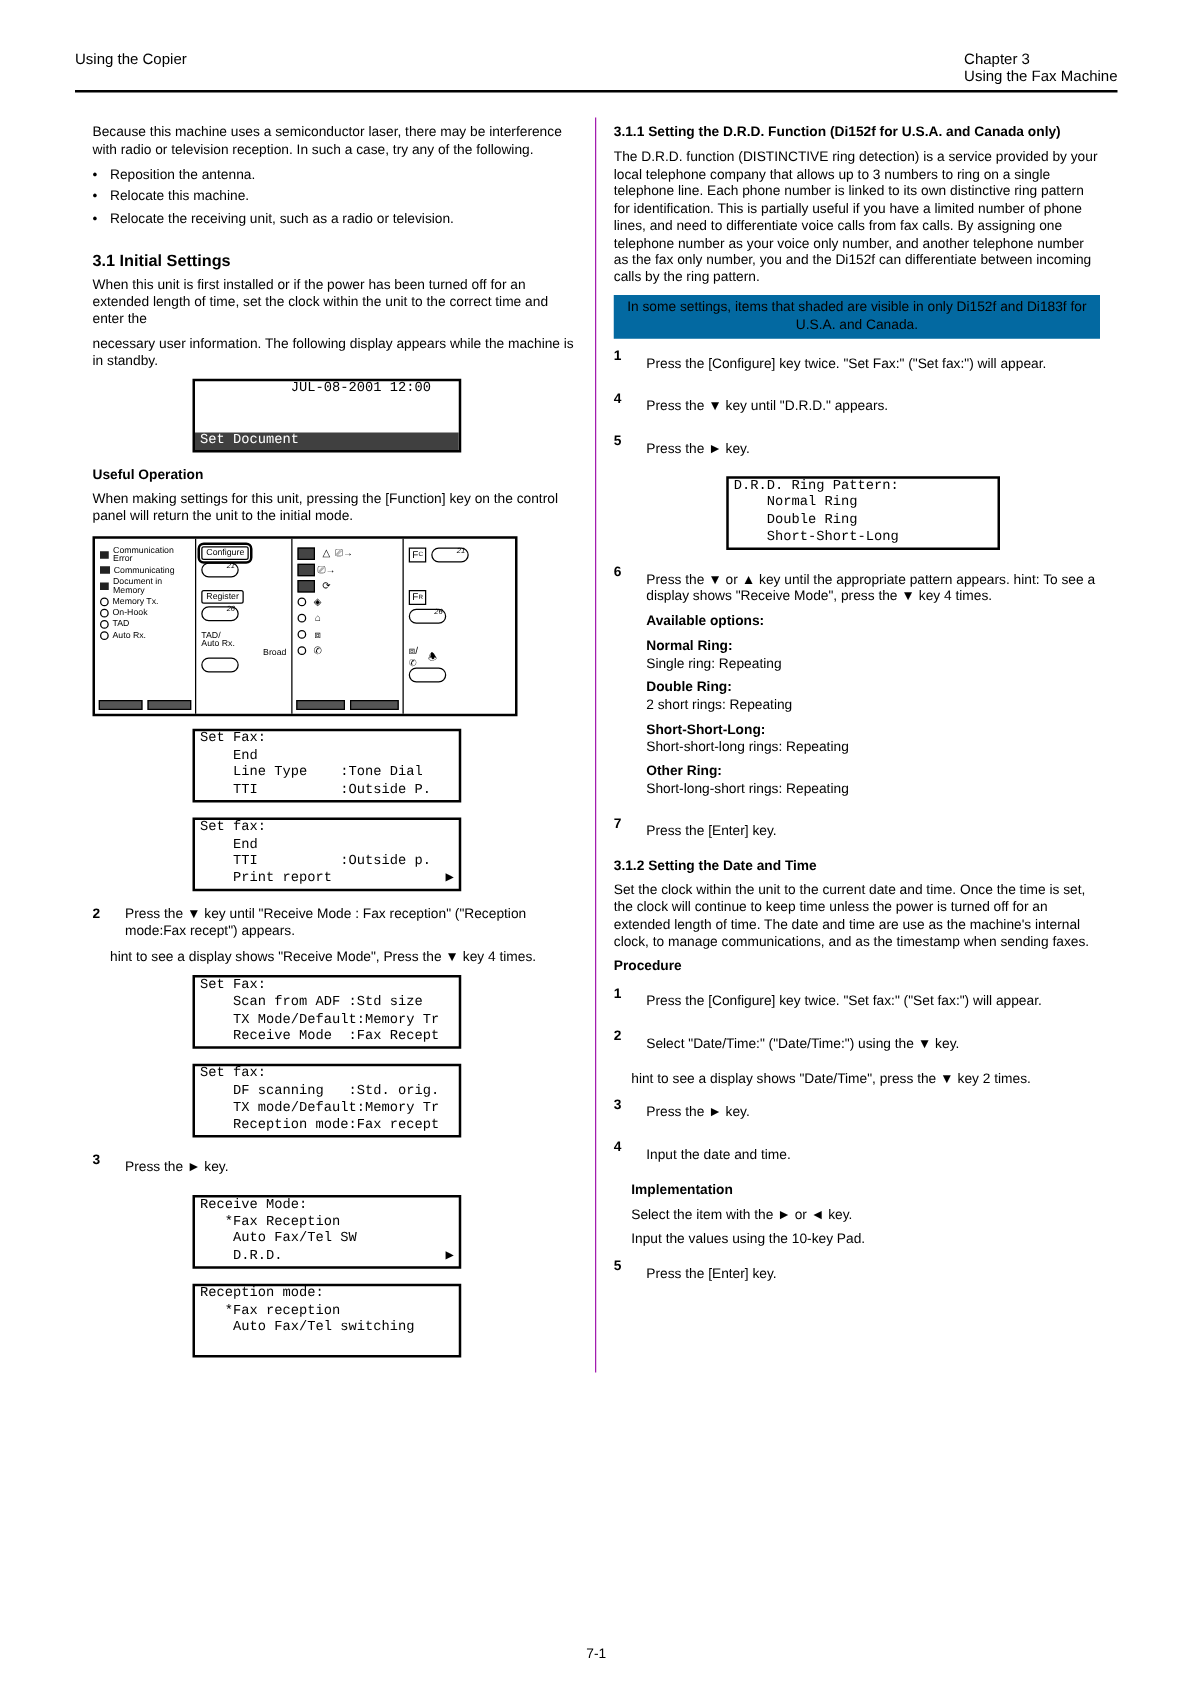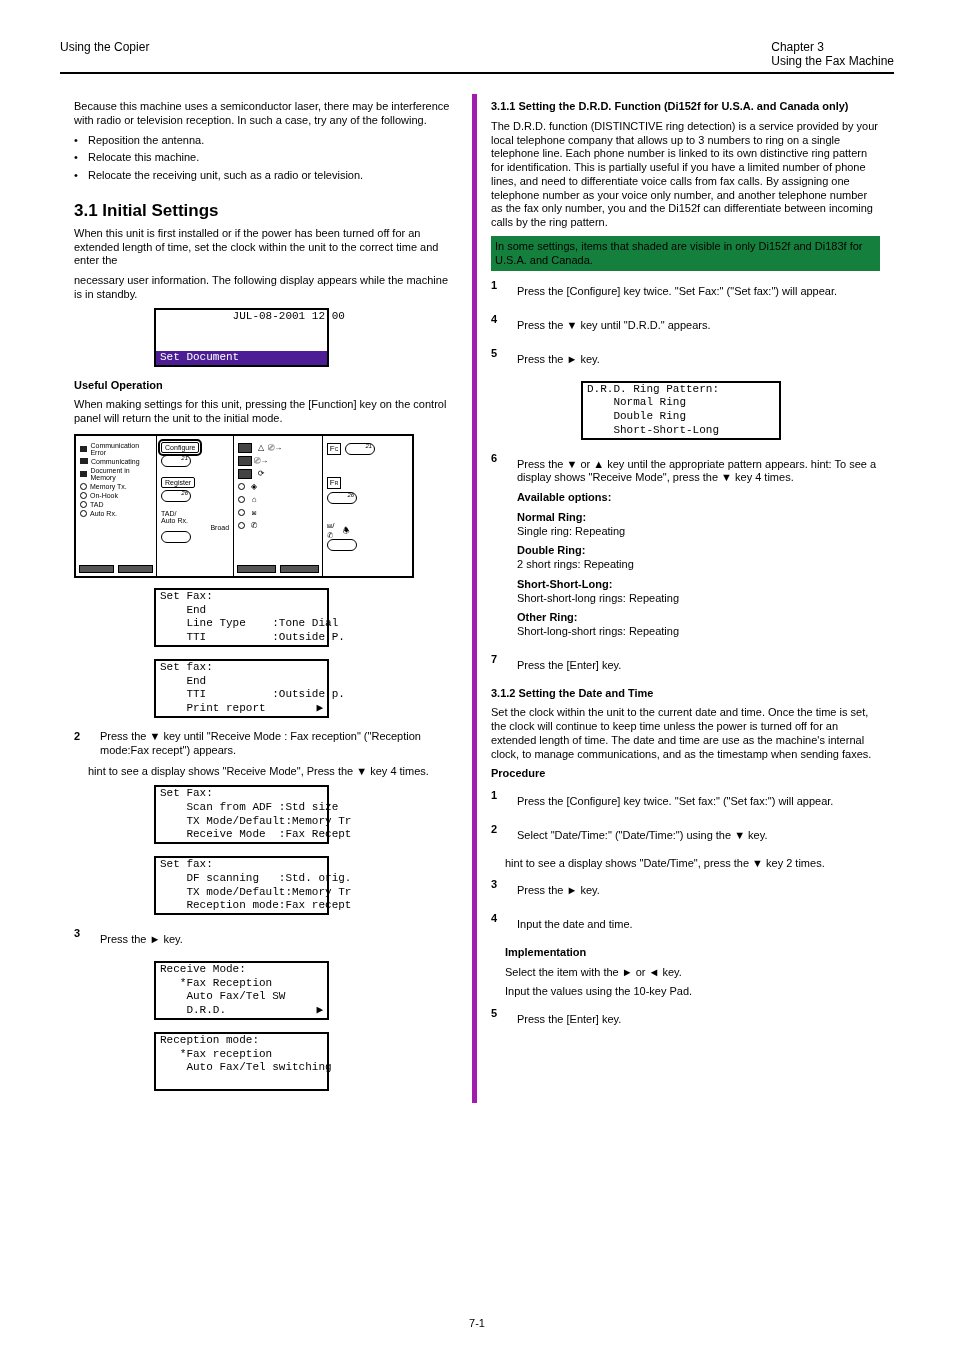--- a/index.html
+++ b/index.html
@@ -28,43 +28,43 @@
   .columns {
     display: flex;
     gap: 0;
     margin-top: 20px;
   }
   .col {
     width: 50%;
     padding: 0 14px;
     position: relative;
   }
-  .col-left { border-right: 5px solid #a21caf; }
+  .col-left { border-right: 1px solid #a21caf; }
   .note {
     font-size: 11px;
     line-height: 1.25;
     margin: 6px 0;
   }
   .bold { font-weight: bold; }
   .ind { margin-left: 14px; }
   .step-row { display: flex; gap: 10px; align-items: flex-start; margin: 8px 0; }
   .step-num { font-weight: bold; width: 16px; flex: none; }
   .step-body { flex: 1; }
   .screen {
-    width: 175px;
+    width: 215px;
     border: 2px solid #000;
     background: #fff;
     font-family: "Courier New", monospace;
     font-size: 11px;
     line-height: 1.25;
     margin: 4px 0 12px 0;
   }
   .screen .s-line { padding: 0 4px; white-space: pre; }
   .screen .inv {
-    background: #4c1d95;
+    background: #404040;
     color: #fff;
   }
   .arrow-r { float: right; font-size: 11px; }
   .panel {
     width: 340px;
     border: 2px solid #000;
     margin: 8px 0 10px 0;
     position: relative;
   }
   .panel-inner {
@@ -95,22 +95,22 @@
     position: relative;
   }
   .oval .n { position:absolute; right:2px; top:-1px; font-size:6px; font-style:italic; }
   .hl { outline:2px solid #000; outline-offset:1px; }
   .icon-row { display:flex; align-items:center; gap:4px; margin:3px 0; }
   .ic { width:10px; height:10px; display:inline-flex; align-items:center; justify-content:center; font-size:8px; }
   .small-box { width:14px; height:10px; border:1px solid #000; background:#444; }
   .f-box { width:14px; height:12px; border:1px solid #000; display:inline-flex; align-items:center; justify-content:center; font-size:8px; }
   .bullet-list .note { margin:4px 0; padding-left:14px; position:relative; }
   .bullet-list .note::before { content:"•"; position:absolute; left:0; }
-  .section-title { font-weight:bold; font-size:17px; margin-top:18px; }
-  .col-right .screen { width: 200px; }
+  .section-title { font-weight:bold; font-size:13px; margin-top:18px; }
+  .col-right .screen { width: 219px; }
 </style>
 </head>
 <body>
 
 <div class="page">
 
   <div class="header">
     <span>Using the Copier</span>
     <span class="right">
       <span>Chapter 3</span><br>
@@ -314,21 +314,21 @@
         </div>
       </div>
 
     </div>
 
     <div class="col col-right">
 
       <div class="bold note">3.1.1 Setting the D.R.D. Function (Di152f for U.S.A. and Canada only)</div>
       <p class="note">The D.R.D. function (DISTINCTIVE ring detection) is a service provided by your local telephone company that allows up to 3 numbers to ring on a single telephone line. Each phone number is linked to its own distinctive ring pattern for identification. This is partially useful if you have a limited number of phone lines, and need to differentiate voice calls from fax calls. By assigning one telephone number as your voice only number, and another telephone number as the fax only number, you and the Di152f can differentiate between incoming calls by the ring pattern.</p>
 
-      <p class="note" style="background:#15803d; padding:4px;">In some settings, items that shaded are visible in only Di152f and Di183f for U.S.A. and Canada.</p>
+      <p class="note" style="background:#0369a1; padding:4px;text-align:center;">In some settings, items that shaded are visible in only Di152f and Di183f for U.S.A. and Canada.</p>
 
       <div class="step-row">
         <div class="step-num">1</div>
         <div class="step-body note">Press the [Configure] key twice. "Set Fax:" ("Set fax:") will appear.</div>
       </div>
 
       <div class="step-row">
         <div class="step-num">4</div>
         <div class="step-body note">Press the ▼ key until "D.R.D." appears.</div>
       </div>

